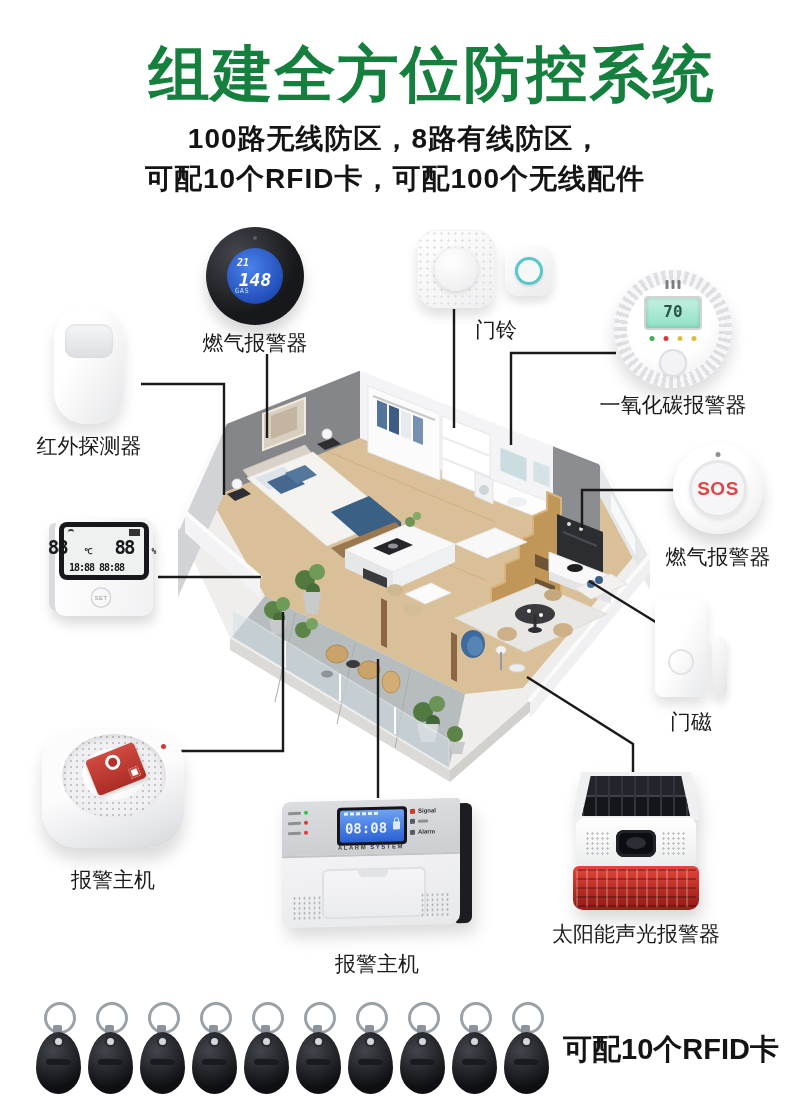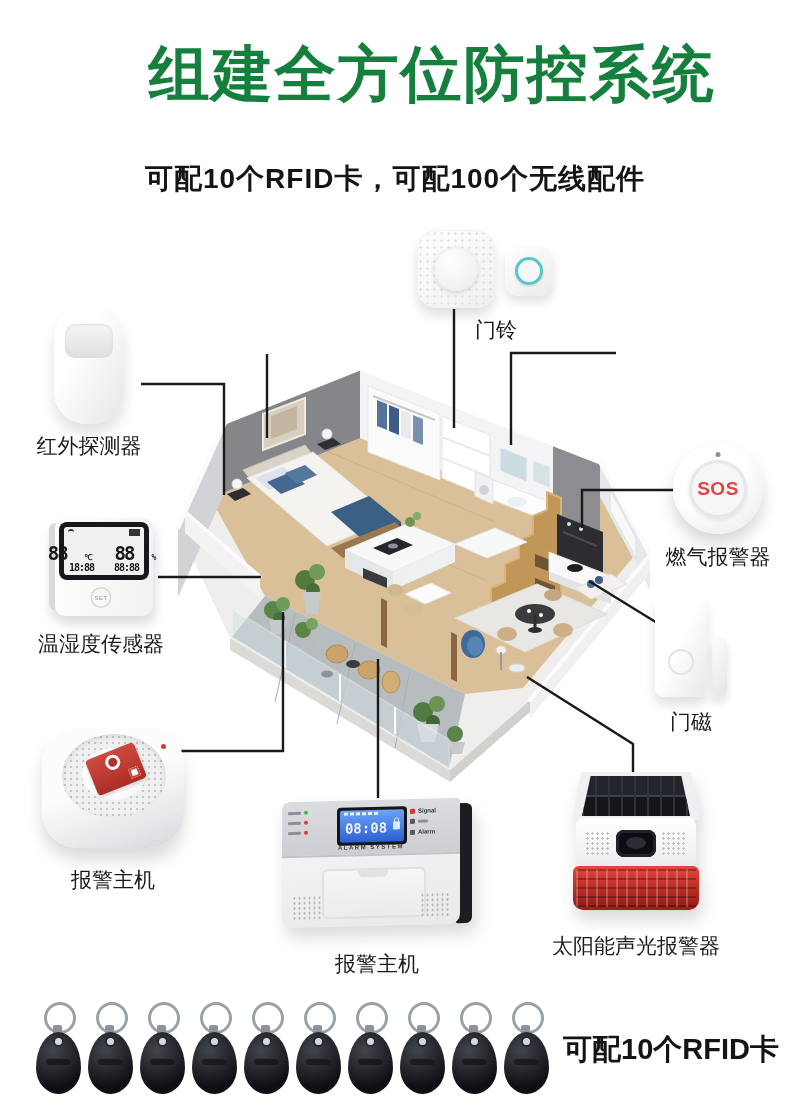--- a/index.html
+++ b/index.html
@@ -71,24 +71,24 @@
 
   
   .th-img{width:104px;height:98px;position:relative;filter:drop-shadow(2px 8px 6px rgba(0,0,0,.14));}
   .th-side{position:absolute;left:0;top:5px;width:12px;height:88px;background:#d9dadd;border-radius:6px 0 0 8px;}
   .th-body{position:absolute;left:6px;top:0;right:0;bottom:0;background:linear-gradient(100deg,#ffffff,#f1f1f3);border-radius:10px;}
   .th-screen{position:absolute;top:4px;left:10px;width:90px;height:58px;background:#17181b;border-radius:8px;}
   .th-lcd{position:absolute;inset:5px;background:#eef1f0;border-radius:3px;color:#16171a;
           font-family:"DejaVu Sans Mono",monospace;}
   .th-wifi{position:absolute;top:2px;left:4px;width:6px;height:4px;border-top:2px solid #333;border-radius:50% 50% 0 0;}
   .th-batt{position:absolute;top:2px;right:4px;width:9px;height:5px;border:1px solid #333;background:#333;}
-  .th-main{position:absolute;top:9px;left:0;right:0;display:flex;justify-content:center;align-items:baseline;gap:18px;margin-top:6px;}
+  .th-main{position:absolute;top:9px;left:0;right:0;display:flex;justify-content:center;align-items:baseline;gap:18px;}
   .th-big{font-size:19px;font-weight:bold;letter-spacing:-2px;}
   .th-small{font-size:8px;font-weight:bold;margin-right:4px;}
-  .th-bottom{position:absolute;bottom:2px;left:5px;right:5px;display:flex;justify-content:space-between;
+  .th-bottom{position:absolute;bottom:2px;left:5px;right:20px;display:flex;justify-content:space-between;
              font-size:10px;font-weight:bold;letter-spacing:-1px;}
   .th-btn{position:absolute;bottom:8px;left:50%;transform:translateX(-50%);width:21px;height:21px;border-radius:50%;
           box-shadow:inset 0 0 0 1.5px #d6d7d9;display:flex;align-items:center;justify-content:center;
           font-size:6px;color:#96979b;letter-spacing:.5px;}
 
   
   .sos-img{width:90px;height:90px;border-radius:50%;position:relative;
            background:radial-gradient(circle at 35% 28%,#ffffff 45%,#e6e7e9);box-shadow:0 10px 16px rgba(0,0,0,.16);}
   .sos-led{position:absolute;top:8px;left:50%;transform:translateX(-50%);width:5px;height:5px;border-radius:50%;background:#8e9094;}
   .sos-btn{position:absolute;top:16px;left:16px;width:58px;height:58px;border-radius:50%;background:#f6f6f8;
@@ -190,20 +190,21 @@
   .fob-brand{position:absolute;top:56px;left:10px;width:25px;height:7px;border-radius:3px;background:#1a1b1e;
              box-shadow:inset 0 1px 1px rgba(255,255,255,.12);}
   .rfid-label{position:absolute;left:563px;top:1030px;font-size:29px;font-weight:600;color:#141414;white-space:nowrap;z-index:4;}
 </style>
 </head>
 <body>
 
 <div class="canvas">
 
   <div class="title">组建全方位防控系统</div>
+  <div class="subtitle sub1">100路无线防区，8路有线防区，</div>
   <div class="subtitle sub2">可配10个RFID卡，可配100个无线配件</div>
 
   <svg class="floorplan" viewBox="0 0 500 430">
     <g>
       <polygon points="75,286 295,418 295,430 75,298" fill="#dbdad6"></polygon>
       <polygon points="295,418 375,348 375,360 295,430" fill="#d1d0cc"></polygon>
       <polygon points="23,175 70,70 205,16 445,110 495,203 375,348 295,418 75,286" fill="#efeeec"></polygon>
       <polygon points="62,158 80,84 206,32 438,124 480,203 368,336 310,342 110,244" fill="#d9c098"></polygon>
       <line x1="150" y1="90" x2="340" y2="170" stroke="#cbb287" stroke-width="1"></line>
       <line x1="120" y1="140" x2="330" y2="228" stroke="#cbb287" stroke-width="1"></line>
@@ -359,33 +360,65 @@
       <polyline points="141,384 224,384 224,495"></polyline>
       <polyline points="158,577 261,577"></polyline>
       <polyline points="676,490 582,490 582,528"></polyline>
       <polyline points="589,581 667,629"></polyline>
       <polyline points="168,751 283,751 283,612"></polyline>
       <polyline points="378,659 378,798"></polyline>
       <polyline points="527,677 633,744 633,773"></polyline>
     </g>
   </svg>
 
+  <div class="device" style="left:196px;top:227px;width:118px;">
+    <div class="gas-img">
+      <div class="gas-led"></div>
+      <div class="gas-lcd">
+        <span class="gas-temp">21</span>
+        <span class="gas-val">148</span>
+        <span class="gas-gas">GAS</span>
+      </div>
+    </div>
+    <div class="dev-label" style="margin-top:4px;">燃气报警器</div>
+  </div>
 
   <div class="device" style="left:412px;top:230px;width:146px;">
     <div class="db-row">
       <div class="db-big">
         <div class="db-big-btn"></div>
       </div>
       <div class="db-small">
         <div class="db-small-btn"></div>
       </div>
     </div>
     <div class="dev-label" style="margin-top:4px;margin-left:22px;">门铃</div>
   </div>
 
+  <div class="device" style="left:613px;top:270px;width:120px;">
+    <div class="co-img">
+      <div class="co-face"></div>
+      <div class="co-vents">
+        <div class="co-vent"></div>
+          <div class="co-vent"></div>
+          <div class="co-vent"></div>
+      </div>
+      <div class="co-lcd">
+        <div class="co-lcd-val">70</div>
+      </div>
+      <div class="co-dots">
+        <div class="co-dot" style="background:#3fae4e;"></div>
+        <div class="co-dot" style="background:#d93a34;"></div>
+        <div class="co-dot" style="background:#e2bd3a;"></div>
+        <div class="co-dot" style="background:#e2bd3a;"></div>
+      </div>
+      <div class="co-btn"></div>
+    </div>
+    <div class="dev-label" style="margin-top:3px;">一氧化碳报警器</div>
+  </div>
 
   <div class="device" style="left:53px;top:306px;width:72px;">
     <div class="pir-img">
       <div class="pir-window"></div>
     </div>
     <div class="dev-label" style="margin-top:8px;">红外探测器</div>
   </div>
 
   <div class="device" style="left:48px;top:518px;width:106px;">
     <div class="th-img">
@@ -402,21 +435,20 @@
             <span class="th-small">%</span>
           </div>
           <div class="th-bottom">
             <span>18:88</span>
             <span>88:88</span>
           </div>
         </div>
       </div>
       <div class="th-btn">SET</div>
     </div>
-    <div class="dev-label" style="margin-top:14px;">温湿度传感器</div>
   </div>
 
   <div class="device" style="left:673px;top:444px;width:90px;">
     <div class="sos-img">
       <div class="sos-led"></div>
       <div class="sos-btn">
         <span class="sos-txt">SOS</span>
       </div>
     </div>
     <div class="dev-label" style="margin-top:9px;">燃气报警器</div>
@@ -508,21 +540,21 @@
       <div class="solar-cells"></div>
       <div class="solar-body">
         <div class="solar-spk l"></div>
         <div class="solar-lens"></div>
         <div class="solar-spk r"></div>
       </div>
       <div class="solar-base">
         <div class="solar-ribs"></div>
       </div>
     </div>
-    <div class="dev-label" style="margin-top:20px;">太阳能声光报警器</div>
+    <div class="dev-label" style="margin-top:8px;">太阳能声光报警器</div>
   </div>
 
   <div class="rfid-row">
     <div class="fob">
         <div class="fob-ring"></div>
         <div class="fob-clasp"></div>
         <div class="fob-body"></div>
         <div class="fob-hole"></div>
         <div class="fob-brand"></div>
       </div>

